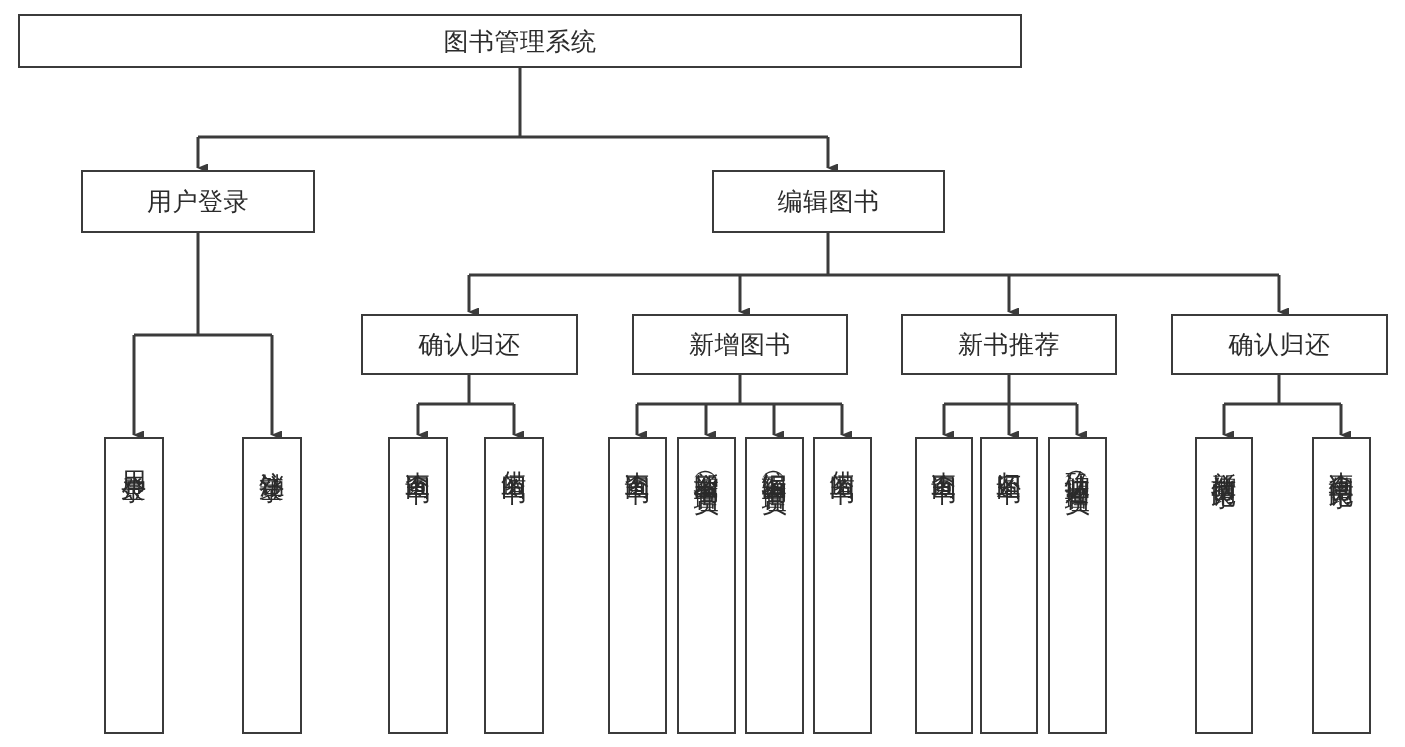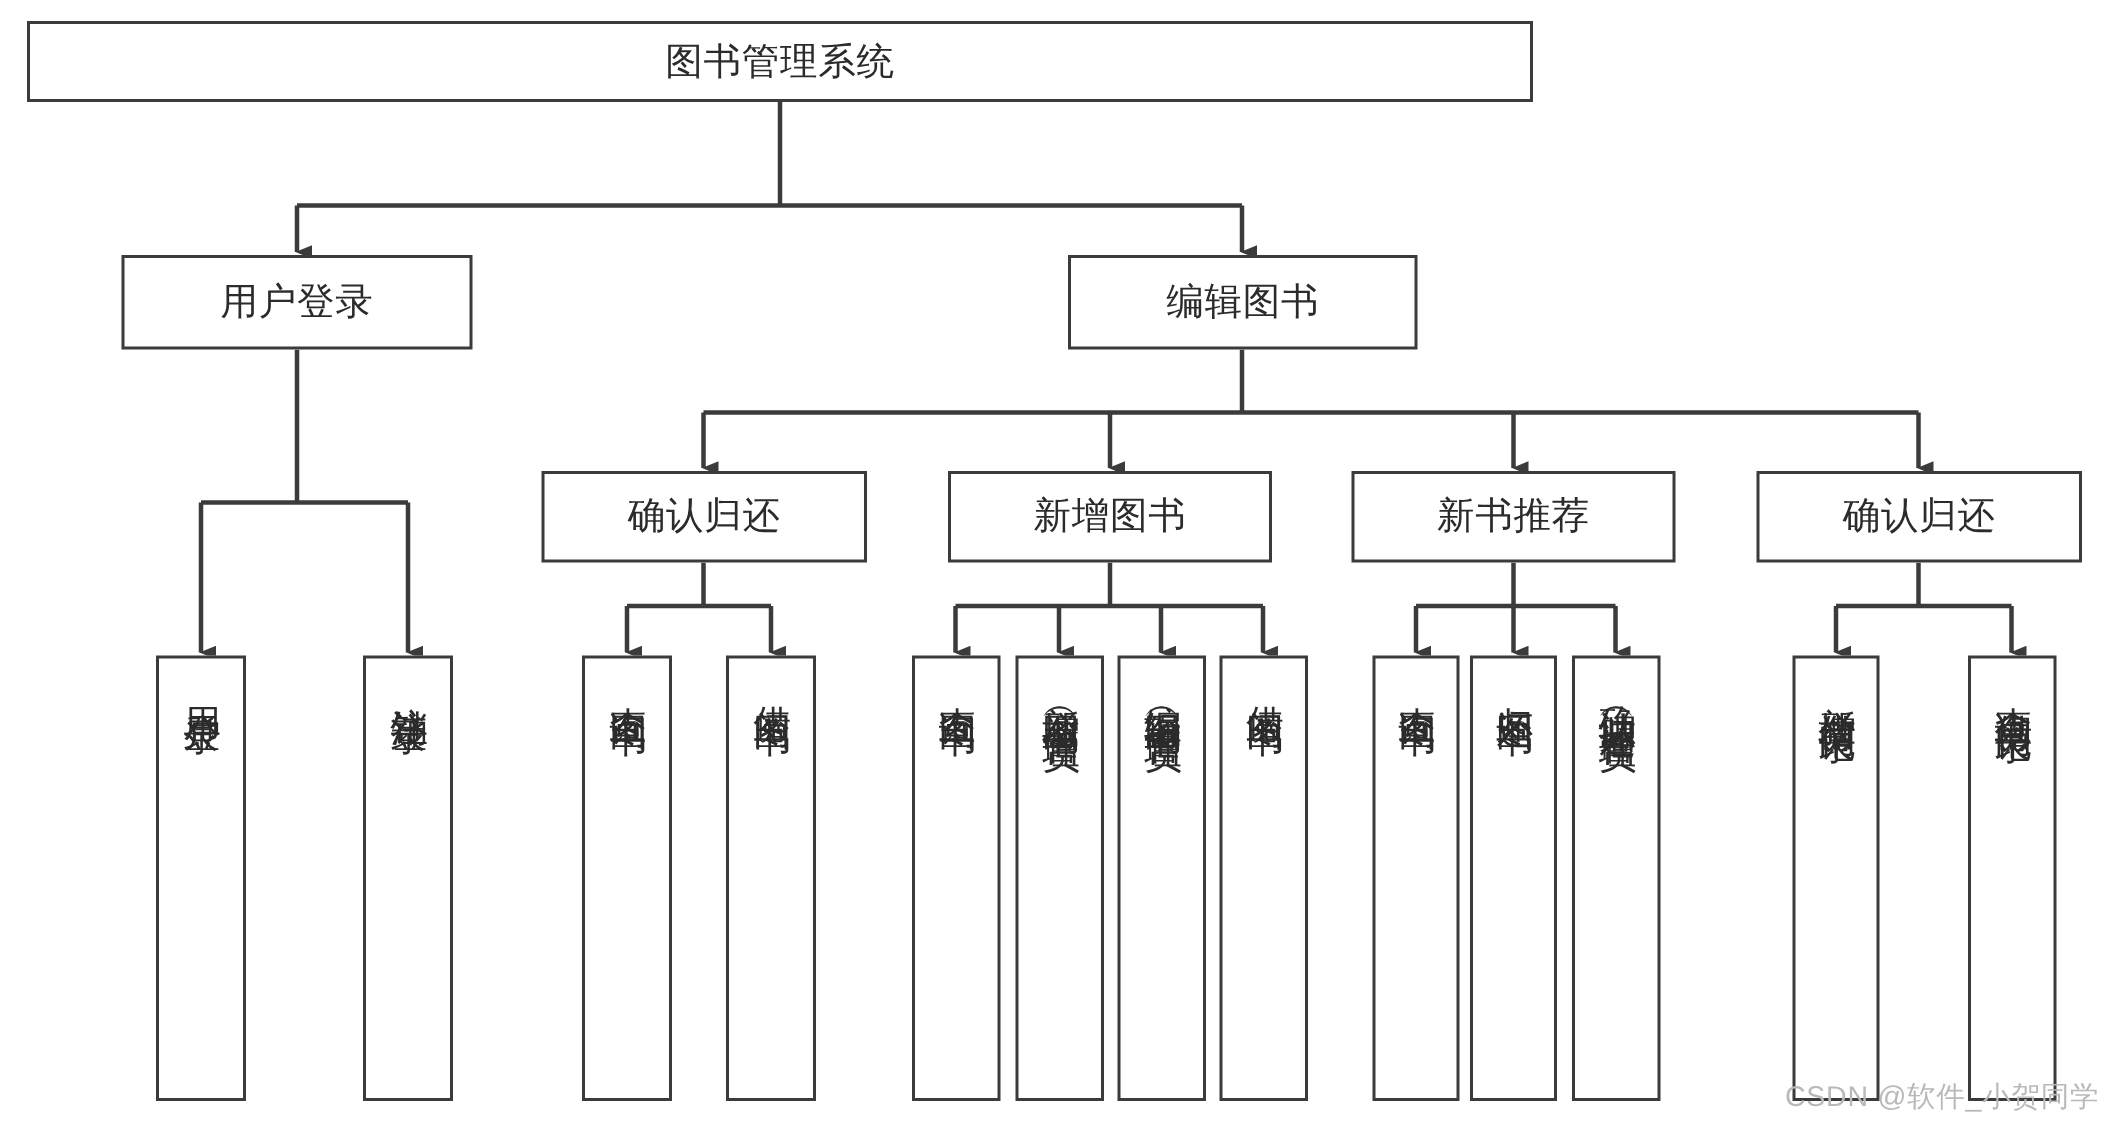--- a/index.html
+++ b/index.html
@@ -169,15 +169,14 @@
         <span class="node-label" style="color: rgb(43, 43, 43);">确认归还（管理员）</span>
       </div>
       <div class="node vertical" style="left: 1195px; top: 437px; width: 58px; height: 297px; border-color: rgb(59, 59, 59); background: rgb(255, 255, 255);">
         <span class="node-label" style="color: rgb(43, 43, 43);">新增借阅记录</span>
       </div>
       <div class="node vertical" style="left: 1312px; top: 437px; width: 59px; height: 297px; border-color: rgb(59, 59, 59); background: rgb(255, 255, 255);">
         <span class="node-label" style="color: rgb(43, 43, 43);">查询借阅记录</span>
       </div>
     </div>
 
-  <div class="watermark" style="left: 1190px; top: 718px; color: rgb(185, 185, 185);">CSDN @软件_小贺同学</div>
 
 </div>
 
 </body></html>

